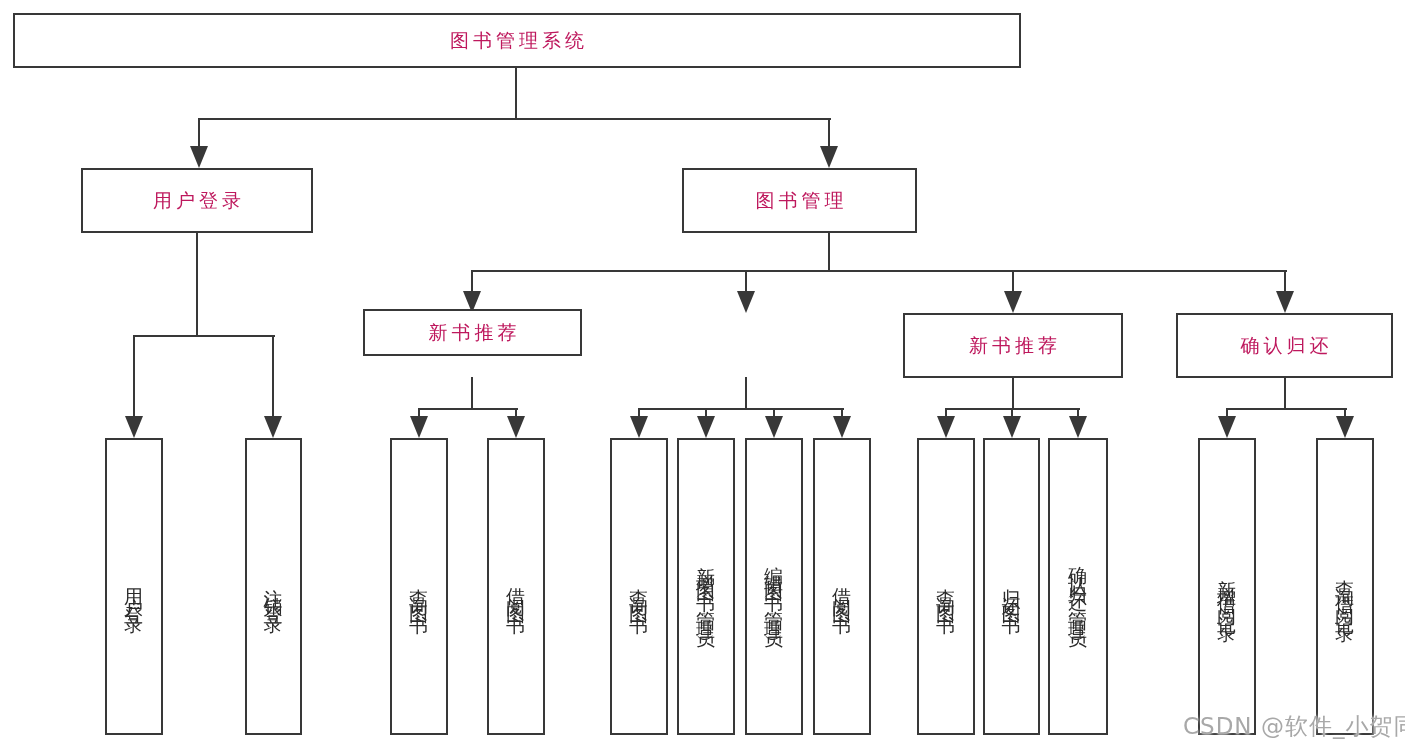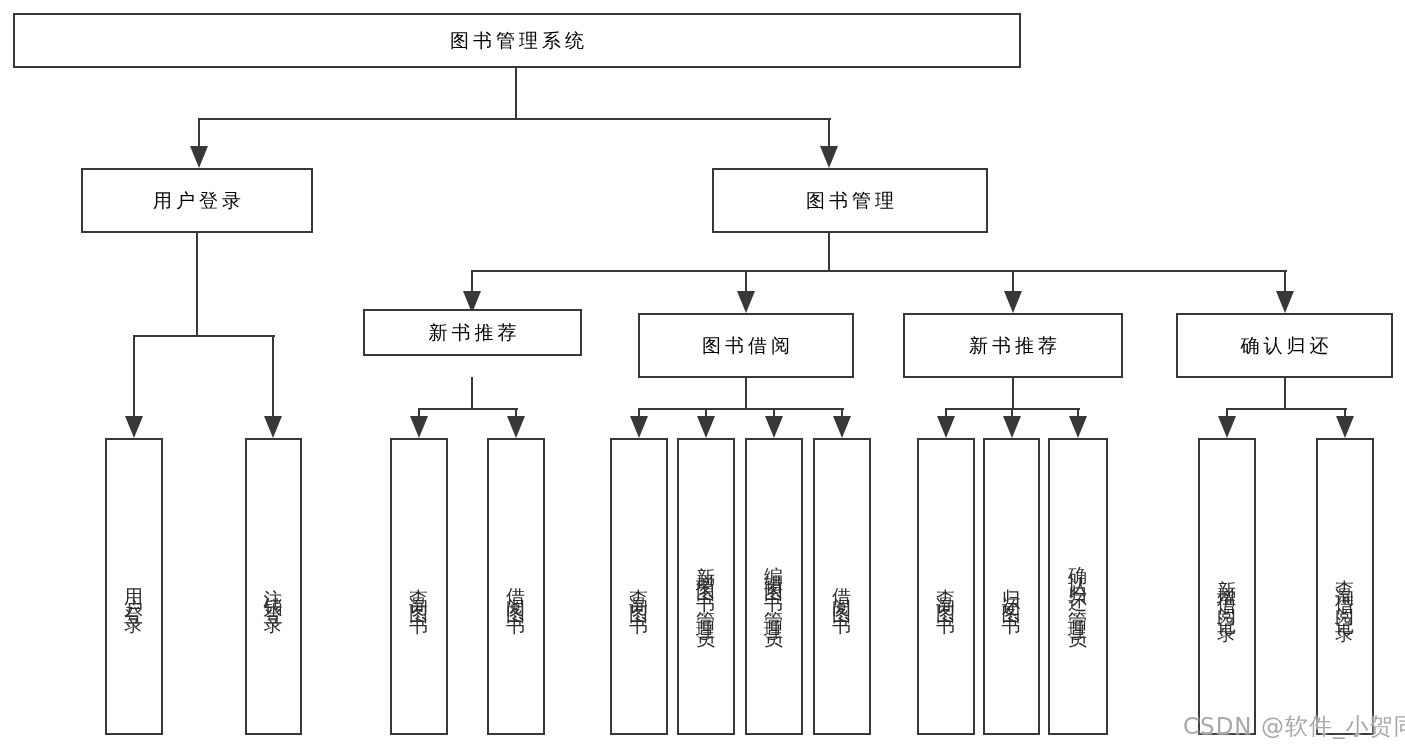--- a/index.html
+++ b/index.html
@@ -8,21 +8,21 @@
     background:#ffffff; overflow:hidden;
     font-family:"DejaVu Sans", sans-serif;
   }
   .hbox {
     position:absolute; box-sizing:border-box;
     border:2px solid #383838; background:#ffffff;
     display:flex; align-items:center; justify-content:center;
     z-index:2;
   }
   .hlabel {
-    font-size:19px; color:#000000; letter-spacing:4px; margin-right:-4px;
+    font-size:19px; color:#be185d; letter-spacing:4px; margin-right:-4px;
     white-space:nowrap;
   }
   .vbox {
     position:absolute; top:438px; height:297px; box-sizing:border-box;
     border:2px solid #383838; background:#ffffff;
     display:flex; align-items:center; justify-content:center;
     z-index:2;
   }
   .vlabel {
     writing-mode:vertical-lr; text-orientation:mixed;
@@ -105,29 +105,26 @@
   <div class="line" style="left:1344px;top:408px;width:2px;height:10px"></div>
   <div class="arrow" style="left:1336px;top:416px"></div>
 
   <div class="hbox" style="left:13px;top:13px;width:1008px;height:55px">
     <span class="hlabel">图书管理系统</span>
   </div>
 
   <div class="hbox" style="left:81px;top:168px;width:232px;height:65px">
     <span class="hlabel">用户登录</span>
   </div>
-  <div class="hbox" style="left:712px;top:168px;width:276px;height:65px">
+  <div class="hbox" style="left:682px;top:168px;width:235px;height:65px">
     <span class="hlabel">图书管理</span>
   </div>
 
   <div class="hbox" style="left:363px;top:309px;width:219px;height:47px">
     <span class="hlabel">新书推荐</span>
-  </div>
-  <div class="hbox" style="left:638px;top:313px;width:216px;height:65px">
-    <span class="hlabel">图书借阅</span>
   </div>
   <div class="hbox" style="left:903px;top:313px;width:220px;height:65px">
     <span class="hlabel">新书推荐</span>
   </div>
   <div class="hbox" style="left:1176px;top:313px;width:217px;height:65px">
     <span class="hlabel">确认归还</span>
   </div>
 
   <div class="vbox" style="left:105px;width:58px">
     <span class="vlabel">用户登录</span>

